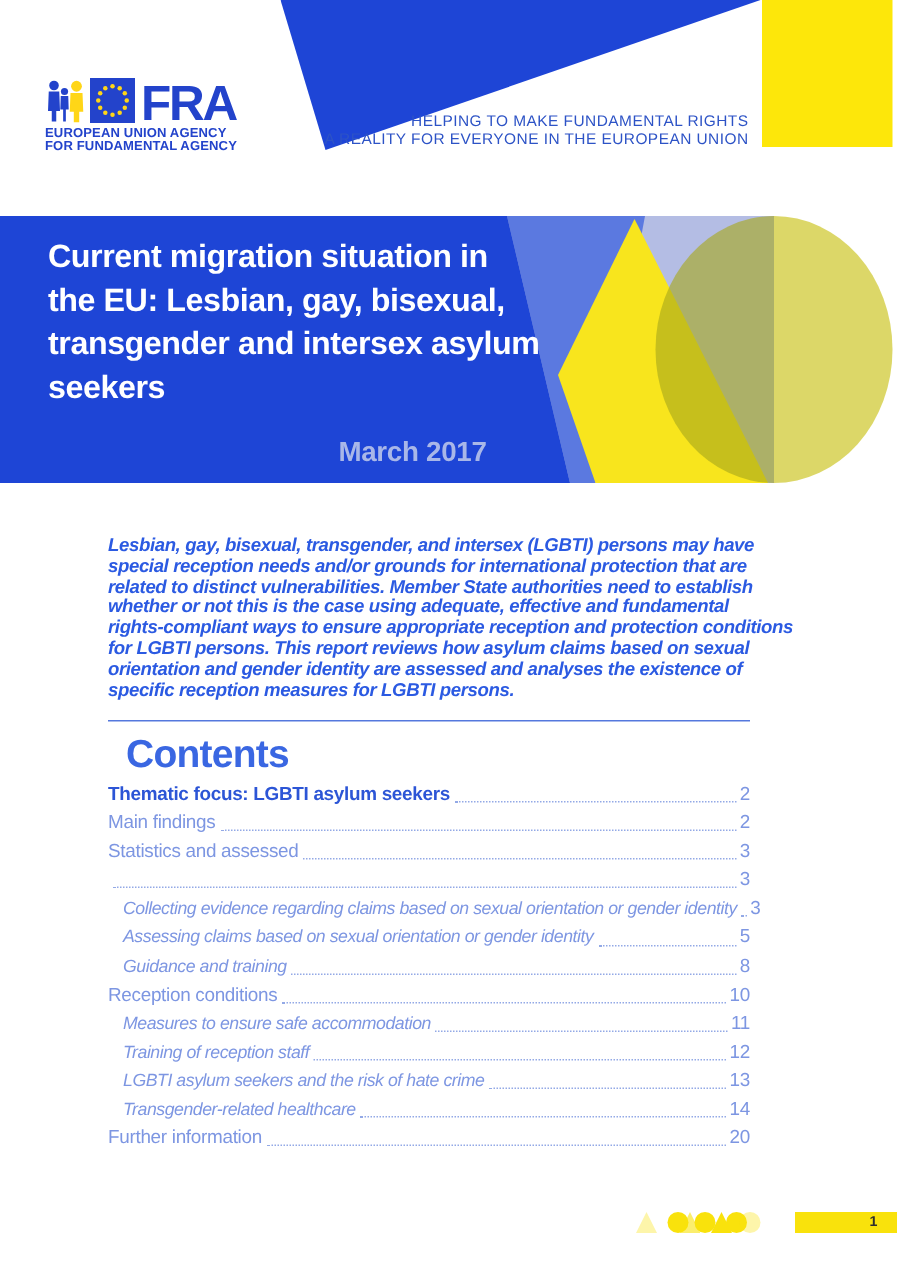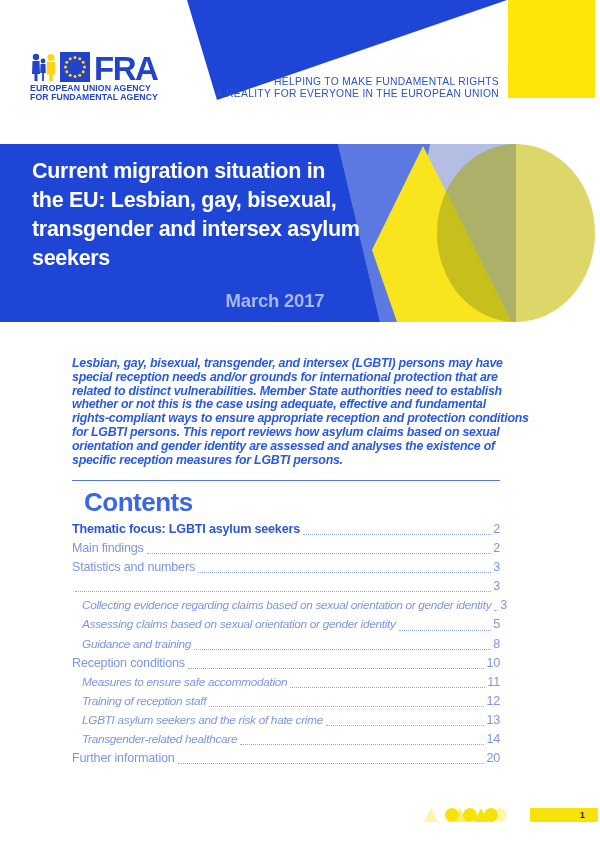--- a/index.html
+++ b/index.html
@@ -159,21 +159,21 @@
     <span class="toc-page">2</span>
   </div>
 
   <div class="toc-row style-normal">
     <span class="toc-label">Main findings</span>
     <span class="toc-leader"></span>
     <span class="toc-page">2</span>
   </div>
 
   <div class="toc-row style-normal">
-    <span class="toc-label">Statistics and numbers</span>
+    <span class="toc-label">Statistics and assessed</span>
     <span class="toc-leader"></span>
     <span class="toc-page">3</span>
   </div>
 
   <div class="toc-row style-normal">
     <span class="toc-leader"></span>
     <span class="toc-page">3</span>
   </div>
 
   <div class="toc-row style-sub">

